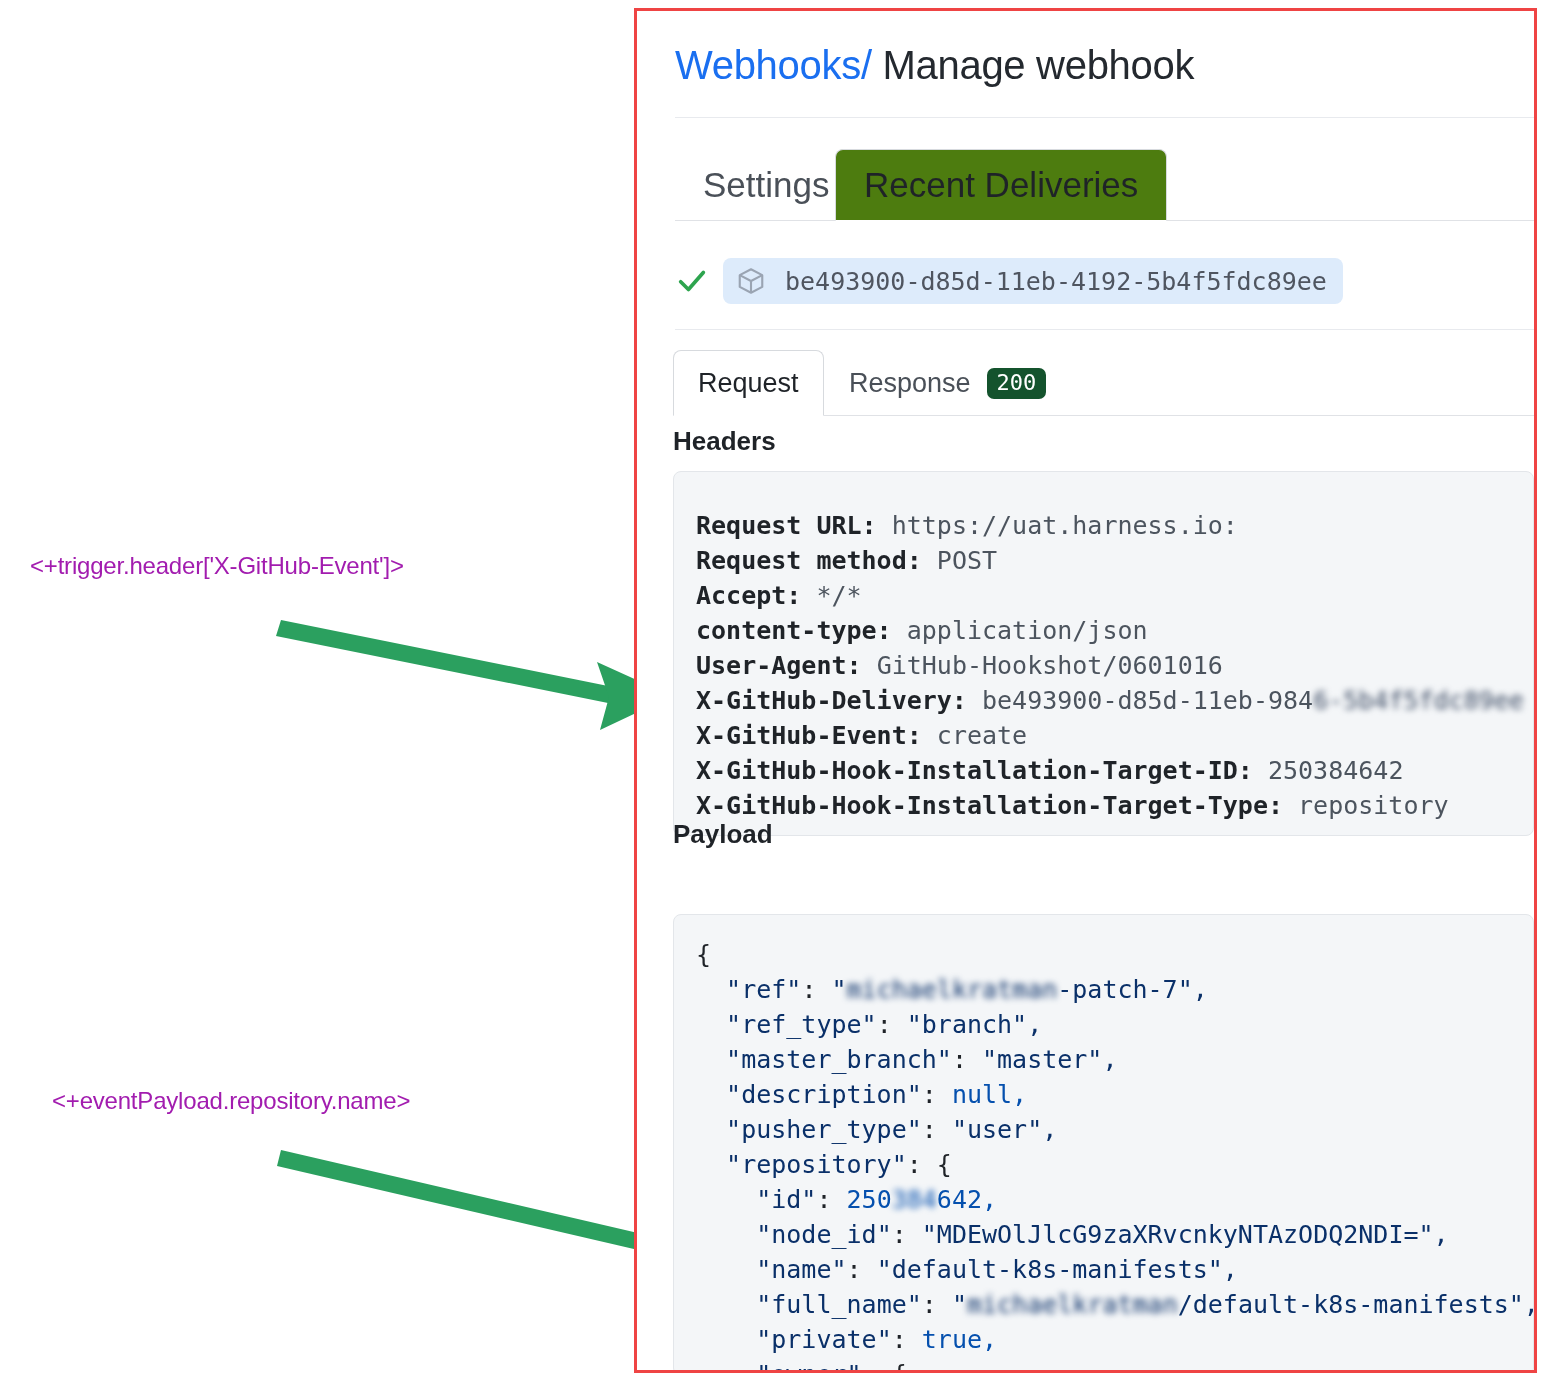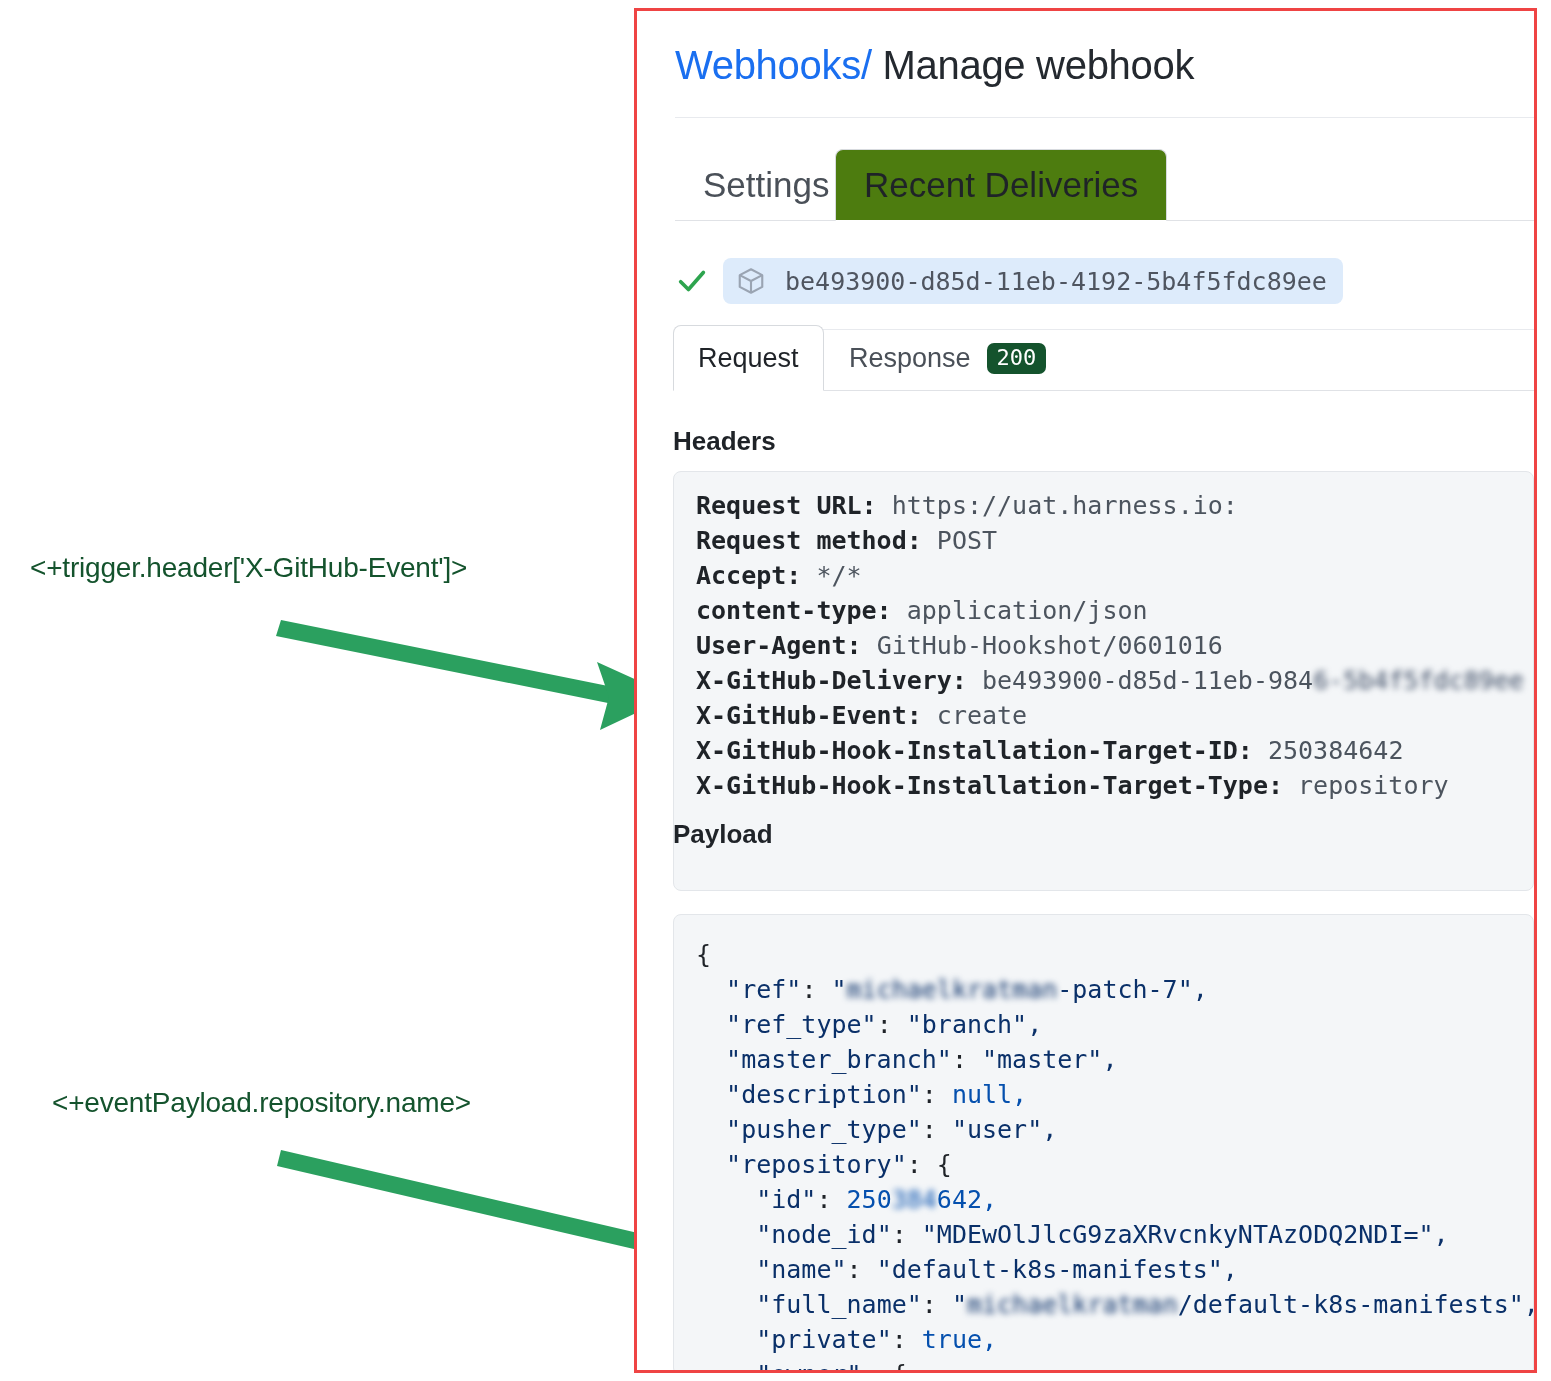--- a/index.html
+++ b/index.html
@@ -8,22 +8,22 @@
     background:#ffffff;
     font-family:"Liberation Sans", sans-serif;
     overflow:hidden;
     position:relative;
   }
 
   
   .annot{
     position:absolute;
     font-family:"Liberation Sans", sans-serif;
-    font-size:28px;
-    color:#14532d;
+    font-size:24px;
+    color:#a21caf;
     white-space:nowrap;
     letter-spacing:-0.2px;
   }
   #annot-header{ left:30px; top:552px; }
   #annot-payload{ left:52px; top:1087px; }
 
   .arrow-svg{ position:absolute; left:0; top:0; width:1551px; height:1381px; pointer-events:none; }
 
   
   .panel{
@@ -122,21 +122,21 @@
     font-size:25px;
     color:#4f5560;
     letter-spacing:0px;
     white-space:nowrap;
   }
   #rule-delivery{ top:318px; }
 
   
   .itabstrip{
     position:absolute;
-    left:36px; right:0; top:314px;
+    left:36px; right:0; top:339px;
     height:66px;
   }
   .itabstrip-line{
     position:absolute; left:0;right:0;bottom:0;height:1px;background:#e0e2e6;
   }
   .itab{
     position:absolute; bottom:0;
     box-sizing:border-box;
     height:66px;
     padding:0 24px;
@@ -184,21 +184,21 @@
     background:#f4f6f8;
     border:1px solid #e3e6ea;
     border-radius:8px;
     box-sizing:border-box;
     overflow:hidden;
     font-family:"DejaVu Sans Mono", monospace;
     font-size:25px;
     line-height:35px;
     color:#3b424b;
   }
-  #box-headers{ top:460px; height:420px; padding:16px 0 18px 22px; }
+  #box-headers{ top:460px; height:365px; padding:36px 0 18px 22px; }
   #box-payload{ top:903px; height:462px; padding:22px 0 0 22px; }
 
   .cl{ white-space:pre; }
   .hk{ font-weight:bold; color:#1f2328; }
   .hv{ color:#4c545e; }
   .blur{
     color:#3b4a63;
     filter:blur(3.4px);
     display:inline-block;
   }

